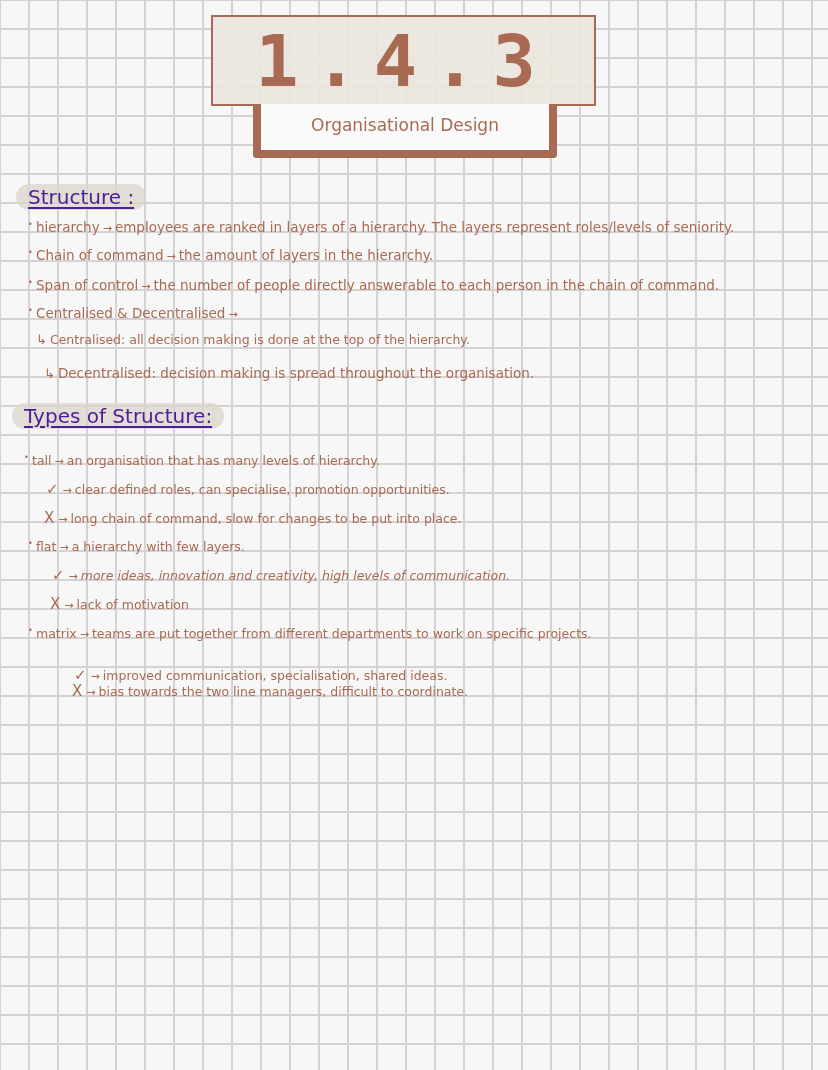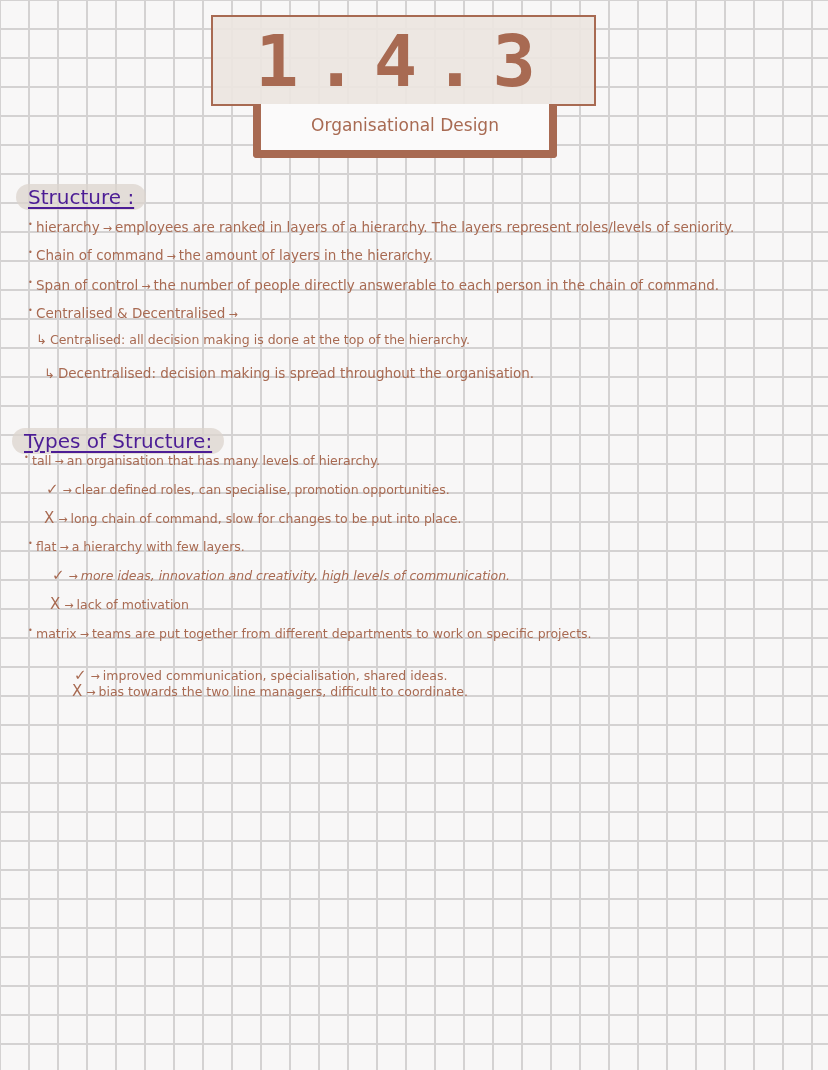--- a/index.html
+++ b/index.html
@@ -73,21 +73,21 @@
 <div class="line lg" style="left:28px; top:305px;">
   <span class="bullet">•</span><span>Centralised &amp; Decentralised</span><span class="arrow">→</span>
 </div>
 <div class="line" style="left:36px; top:332px;">
   <span class="hook">↳</span><span>Centralised</span><span>: all decision making is done at the top of the hierarchy.</span>
 </div>
 <div class="line lg" style="left:44px; top:365px;text-align:center;">
   <span class="hook">↳</span><span>Decentralised</span><span>: decision making is spread throughout the organisation.</span>
 </div>
 
-<div class="heading" style="left:12px; top:428px;">Types of Structure:</div>
+<div class="heading" style="left:12px; top:403px;">Types of Structure:</div>
 
 <div class="line" style="left:24px; top:453px;">
   <span class="bullet">•</span><span>tall</span><span class="arrow">→</span><span>an organisation that has many levels of hierarchy.</span>
 </div>
 <div class="line" style="left:46px; top:481px;">
   <span class="mark">✓</span><span class="arrow">→</span><span>clear defined roles, can specialise, promotion opportunities.</span>
 </div>
 <div class="line" style="left:44px; top:510px;">
   <span class="mark">X</span><span class="arrow">→</span><span>long chain of command, slow for changes to be put into place.</span>
 </div>

